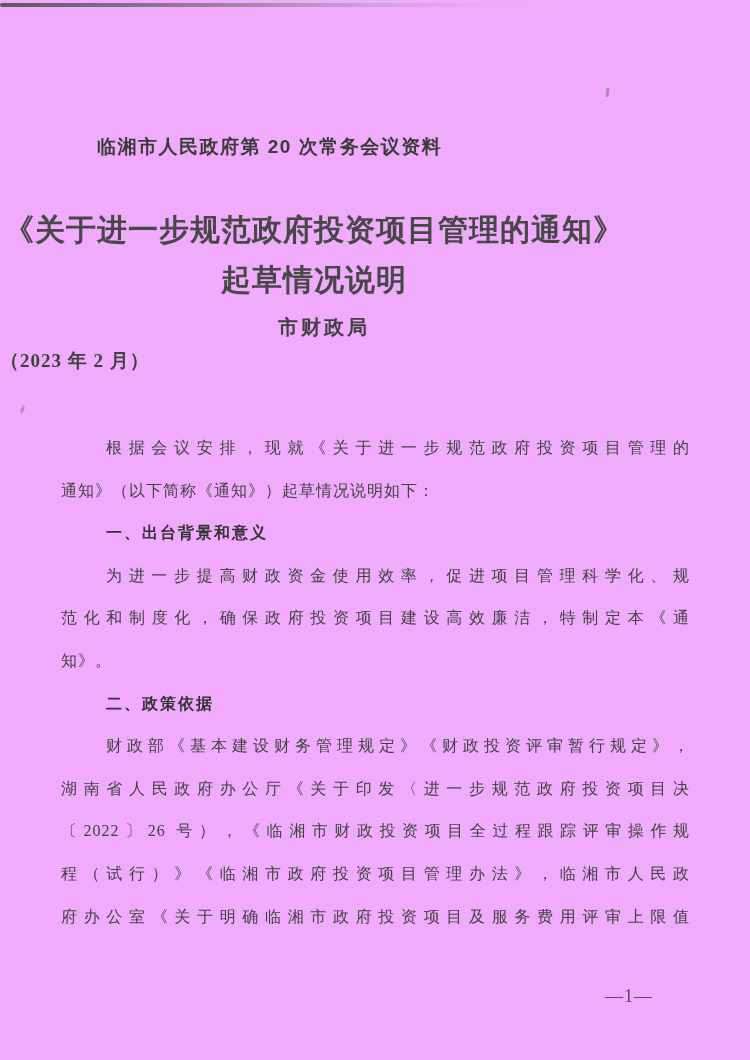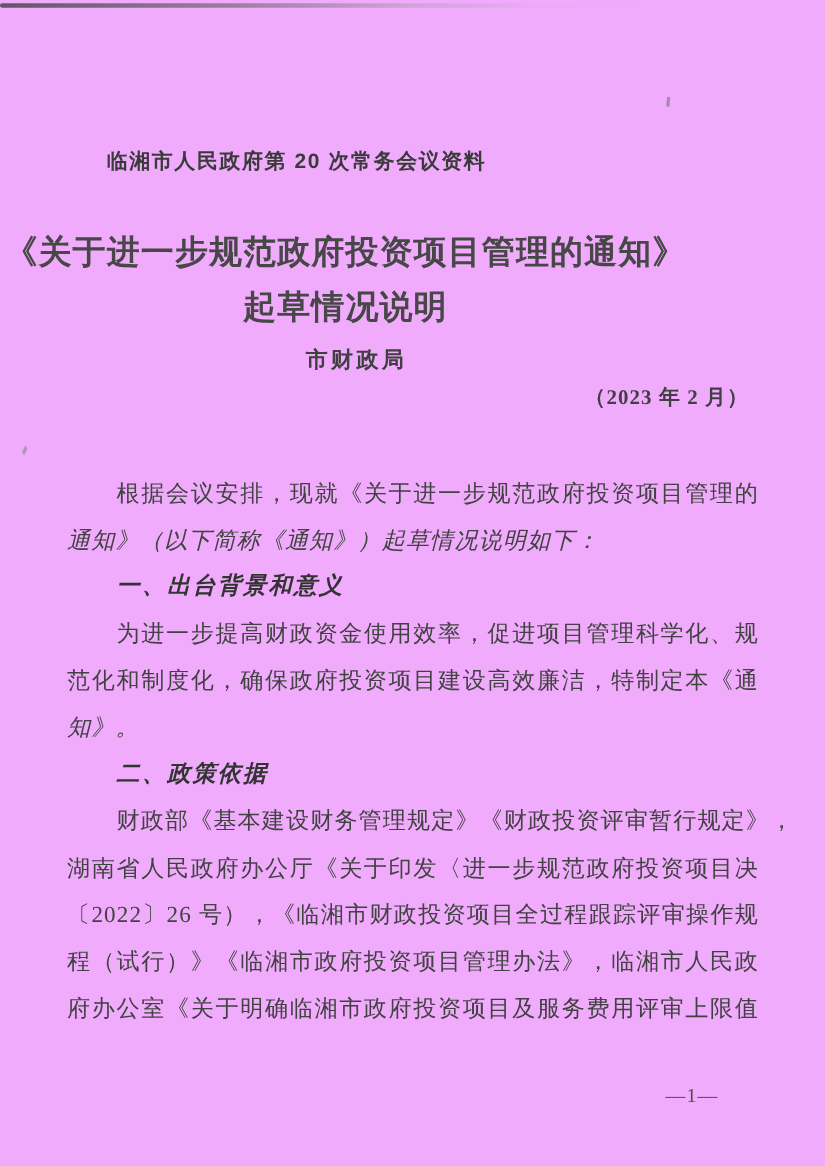--- a/index.html
+++ b/index.html
@@ -75,47 +75,46 @@
     font-size: 20px;
     font-weight: 700;
     letter-spacing: 3px;
     color: #404040;
   }
 
   .doc-date {
     position: absolute;
     left: 0; top: 348px;
     width: 681px;
-    text-align: right;
+    text-align: left;
     font-size: 19px;
     font-weight: 700;
     letter-spacing: 1px;
     color: #404040;
   }
 
   .doc-body {
     position: absolute;
     left: 61px; top: 427px;
     width: 629px;
-    font-size: 21px;
+    font-size: 16px;
     color: #424242;
     letter-spacing: 1px;
   }
   .body-line {
     height: 42.6px;
     line-height: 42.6px;
     text-align: justify;
     text-align-last: justify;
     text-justify: inter-ideograph;
     white-space: nowrap;
   }
   .body-line.no-stretch {
     text-align: center;
     text-align-last: left;
-    font-style: italic;
   }
   .body-line.indent {
     text-indent: 45px;
   }
   .body-line.heading {
     font-family: "Liberation Sans", sans-serif;
     font-weight: 700;
     color: #333333;
     letter-spacing: 2px;
   }

